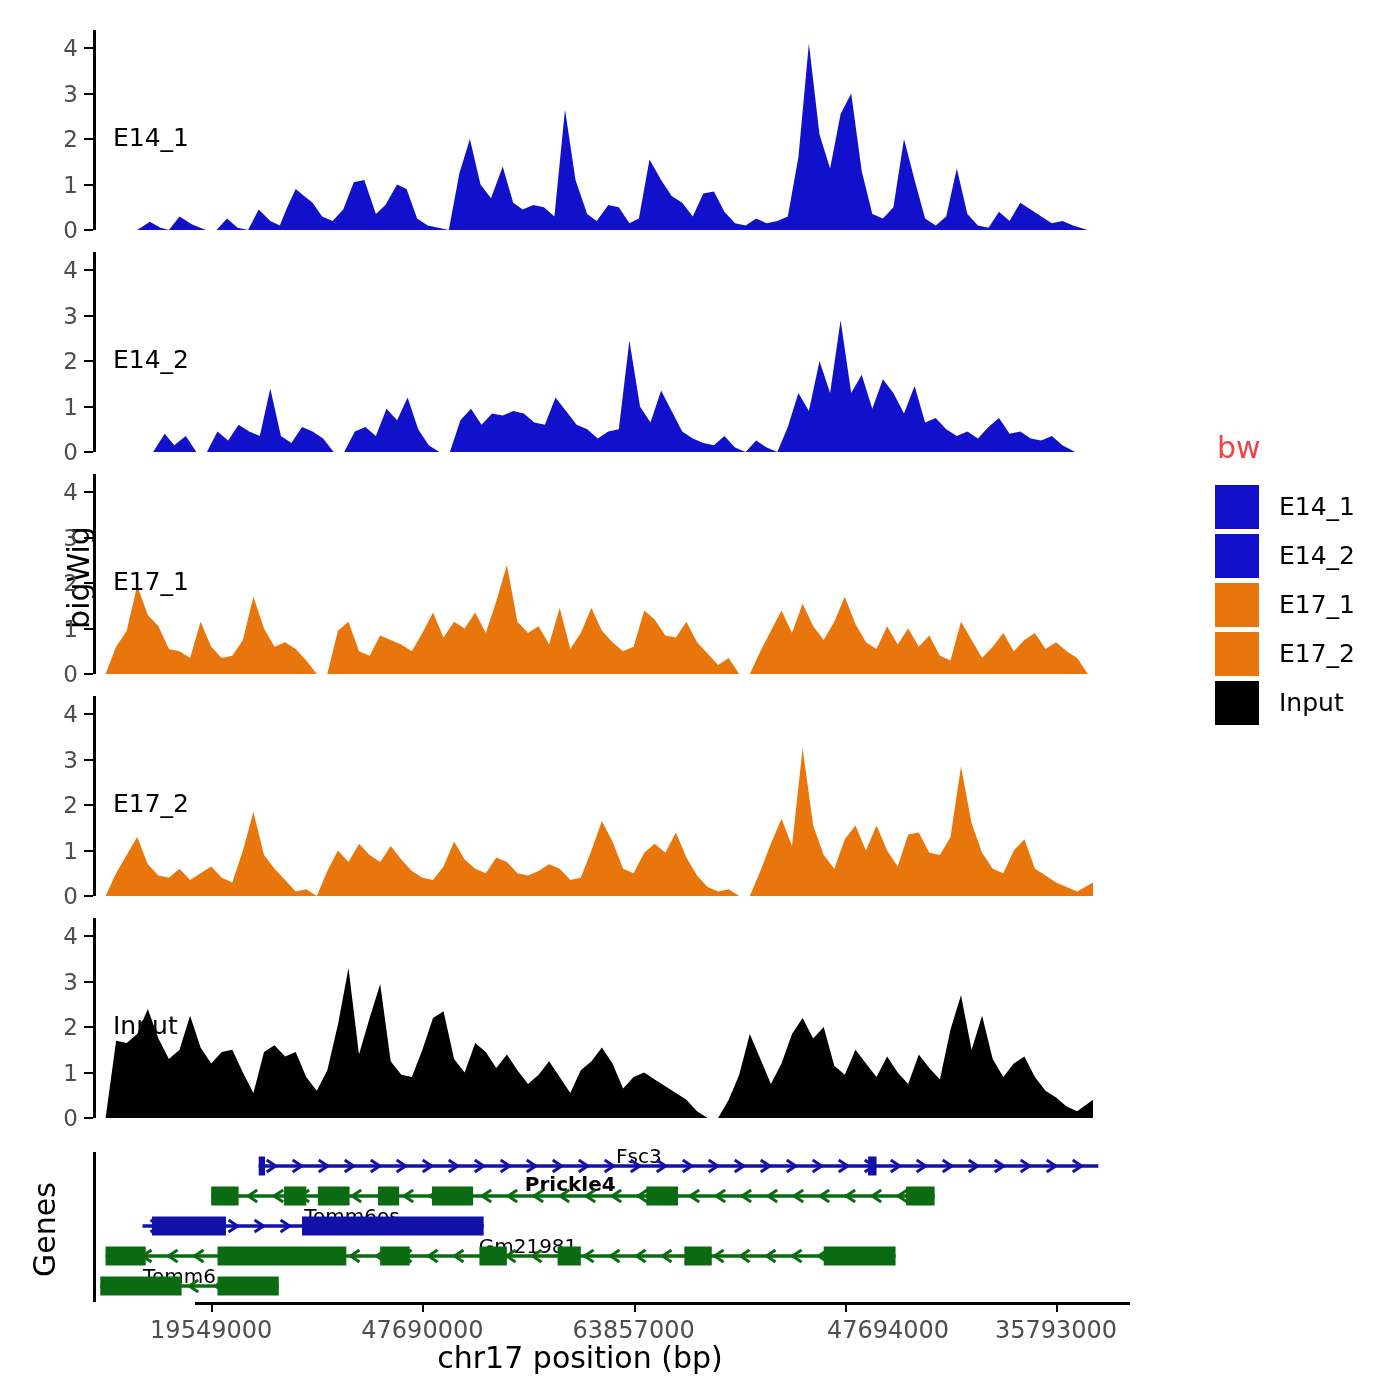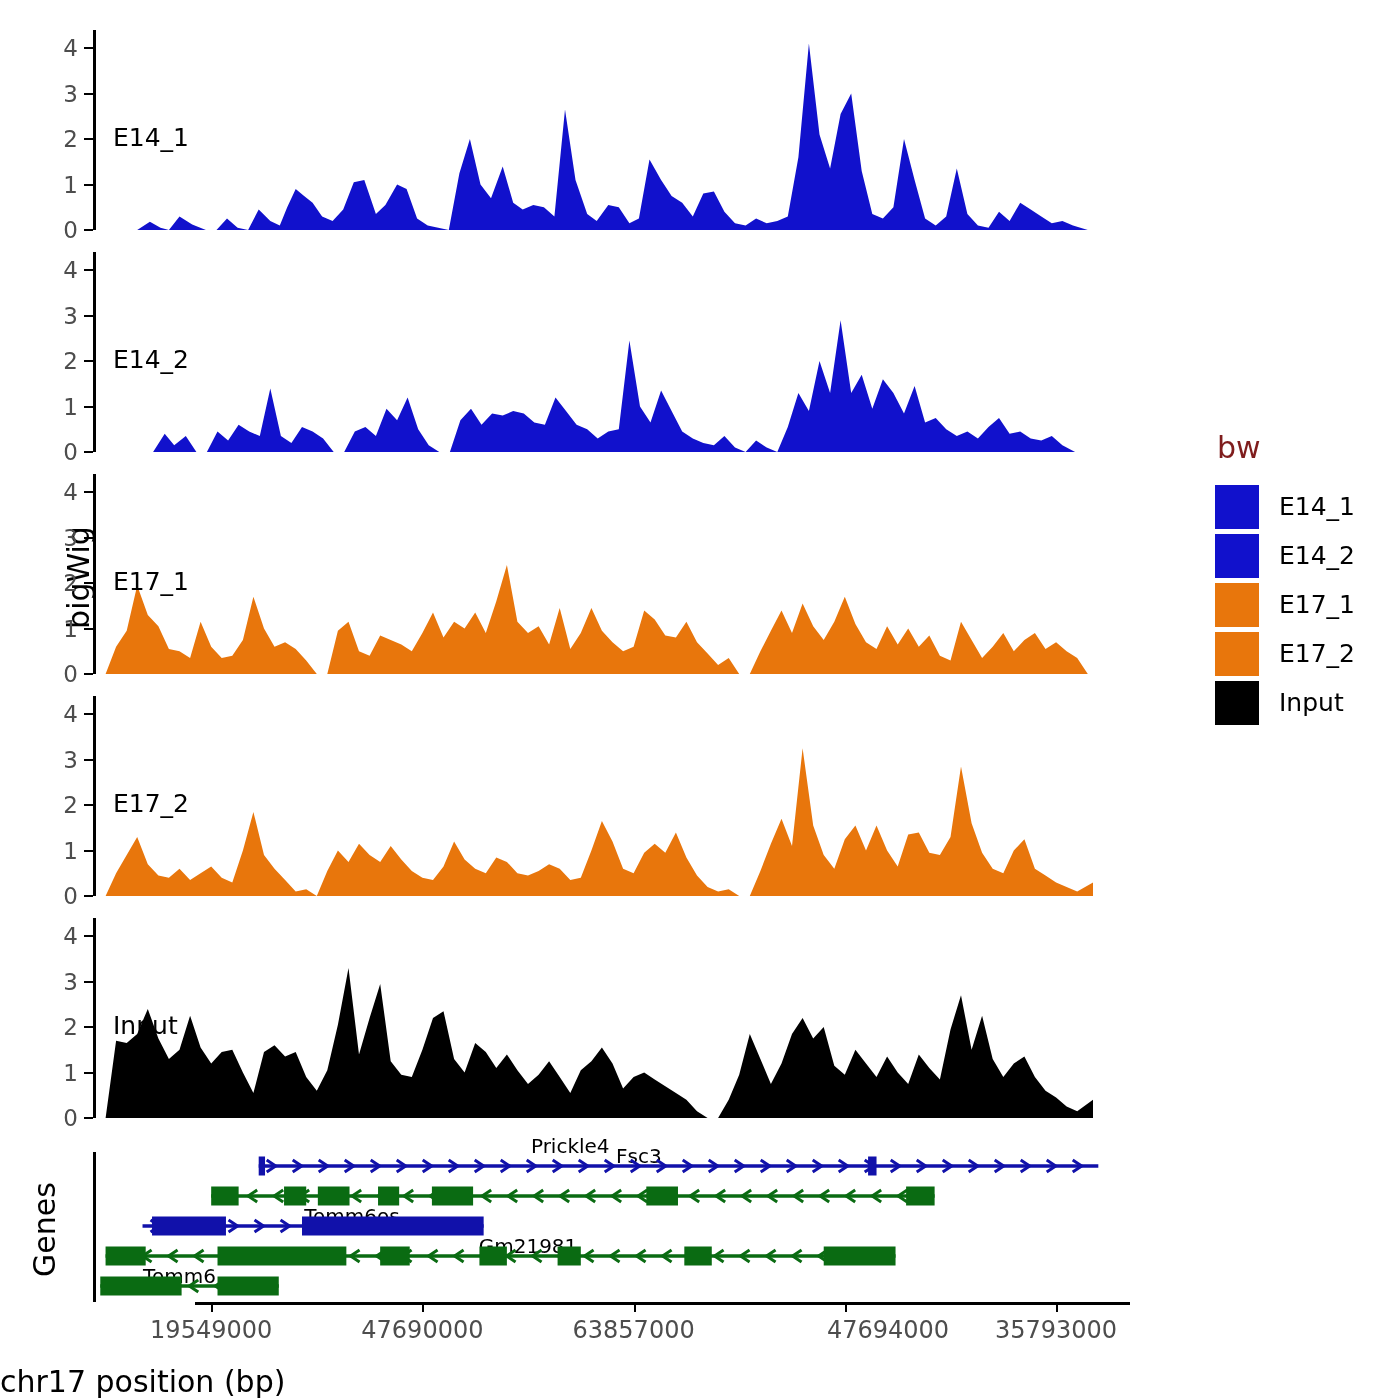--- a/index.html
+++ b/index.html
@@ -5,39 +5,39 @@
   html,body{margin:0;padding:0;background:#ffffff;}
   body{width:1400px;height:1400px;font-family:"DejaVu Sans","Liberation Sans",sans-serif;
        color:#000;overflow:hidden;position:relative;}
   #root{position:absolute;left:0;top:0;width:1400px;height:1400px;}
 
   .axis-title{position:absolute;font-size:30px;color:#000;white-space:nowrap;}
   #bigwig-title{left:-22px;top:560px;width:200px;text-align:center;
                 transform:rotate(-90deg);transform-origin:center center;}
   #genes-title{left:-56px;top:1212px;width:200px;text-align:center;
                transform:rotate(-90deg);transform-origin:center center;}
-  #xaxis-title{left:0;top:1340px;width:1160px;font-size:30px;margin-top:24px;}
+  #xaxis-title{left:0;top:1340px;width:1160px;text-align:center;font-size:30px;}
 
   .panel{position:absolute;left:95px;width:1035px;}
   .spine{position:absolute;left:93px;width:3px;background:#000;}
   .track-label{position:absolute;font-size:25px;color:#000;white-space:nowrap;}
   .ylab{position:absolute;right:18px;transform:translateY(-50%);line-height:1;}
   .ymark{position:absolute;left:84px;width:9px;height:2px;background:#000;transform:translateY(-50%);}
 
   svg{display:block;overflow:visible;}
 
   
   #xaxis-line{position:absolute;left:195px;top:1302px;width:935px;height:3px;background:#000;}
   .xtickmark{position:absolute;top:1302px;width:2px;height:10px;background:#000;}
   .xticklabel{position:absolute;top:1316px;font-size:24px;color:#4d4d4d;
               transform:translateX(-50%);white-space:nowrap;}
 
   
   #legend{position:absolute;left:1215px;top:430px;width:180px;}
-  #legend-title{font-size:30px;color:#7f1d1d;margin:0 0 18px 2px;}
+  #legend-title{font-size:30px;color:#ef4444;margin:0 0 18px 2px;}
   .legend-row{display:flex;align-items:center;height:47px;margin-bottom:2px;}
   .legend-swatch{width:44px;height:44px;flex:none;}
   .legend-label{font-size:25px;color:#000;margin-left:20px;white-space:nowrap;}
 
   .gene-label{position:absolute;font-size:20px;color:#000000;white-space:nowrap;
               transform:translateX(-50%);}
 </style>
 </head>
 <body>
 
@@ -75,21 +75,21 @@
       <div class="spine" style="top: 918px; height: 200px;"></div>
       <div class="panel" style="top: 918px; height: 200px;">
         <svg width="1035" height="200">
           <path d="M10.6,200.0 L21.1,122.7 L31.7,125.0 L42.2,115.9 L52.8,90.9 L63.4,120.5 L73.9,140.9 L84.5,131.8 L95.1,97.7 L105.6,129.5 L116.2,145.5 L126.7,134.1 L137.3,131.8 L147.9,154.5 L158.4,175.0 L169.0,134.1 L179.5,127.3 L190.1,138.6 L200.7,134.1 L211.2,159.1 L221.8,172.7 L232.3,152.3 L242.9,106.8 L253.5,50.0 L264.0,136.4 L274.6,100.0 L285.2,65.9 L295.7,143.2 L306.3,156.8 L316.8,159.1 L327.4,131.8 L338.0,100.0 L348.5,93.2 L359.1,140.9 L369.6,154.5 L380.2,125.0 L390.8,134.1 L401.3,150.0 L411.9,136.4 L422.4,152.3 L433.0,165.9 L443.6,156.8 L454.1,143.2 L464.7,159.1 L475.3,175.0 L485.8,152.3 L496.4,143.2 L506.9,129.5 L517.5,145.5 L528.1,170.5 L538.6,159.1 L549.2,154.5 L559.7,161.4 L570.3,168.2 L580.9,175.0 L591.4,181.8 L602.0,193.2 L612.6,200.0 L623.1,200.0 L633.7,181.8 L644.2,156.8 L654.8,115.9 L665.4,140.9 L675.9,165.9 L686.5,145.5 L697.0,115.9 L707.6,100.0 L718.2,120.5 L728.7,109.1 L739.3,147.7 L749.8,156.8 L760.4,131.8 L771.0,145.5 L781.5,159.1 L792.1,138.6 L802.7,154.5 L813.2,165.9 L823.8,136.4 L834.3,150.0 L844.9,161.4 L855.5,111.4 L866.0,77.3 L876.6,131.8 L887.1,97.7 L897.7,140.9 L908.3,159.1 L918.8,145.5 L929.4,138.6 L939.9,159.1 L950.5,172.7 L961.1,179.5 L971.6,188.6 L982.2,193.2 L998.0,181.8 L998.0,200 L10.6,200 Z" fill="#000000"></path>
         </svg>
       </div>
     </div>
   <div id="genes-panel" style="position: absolute; left: 0px; top: 0px;">
       <div class="spine" style="top: 1152px; height: 150px;"></div>
       <div class="gene-label" style="left: 638.903px; top: 1144px;">Fsc3</div>
-      <div class="gene-label" style="left: 570.255px; top: 1134px;">Prickle4</div>
+      <div class="gene-label" style="left: 570.255px; top: 1172px; font-weight: bold;">Prickle4</div>
       <div class="gene-label" style="left: 352px; top: 1204px;">Tomm6os</div>
       <div class="gene-label" style="left: 528.01px; top: 1234px;">Gm21981</div>
       <div class="gene-label" style="left: 179.49px; top: 1264px;">Tomm6</div>
       <svg width="1400" height="160" style="position: absolute; left: 0px; top: 1150px;">
         <g>
           <line x1="258.69897959183675" x2="1098.316326530612" y1="16" y2="16" stroke="#1111AA" stroke-width="3.5"></line>
           <path d="M266.69897959183675,10 L275.69897959183675,16 L266.69897959183675,22" fill="none" stroke="#1111AA" stroke-width="3"></path>
           <path d="M292.69897959183675,10 L301.69897959183675,16 L292.69897959183675,22" fill="none" stroke="#1111AA" stroke-width="3"></path>
           <path d="M318.69897959183675,10 L327.69897959183675,16 L318.69897959183675,22" fill="none" stroke="#1111AA" stroke-width="3"></path>
           <path d="M344.69897959183675,10 L353.69897959183675,16 L344.69897959183675,22" fill="none" stroke="#1111AA" stroke-width="3"></path>

